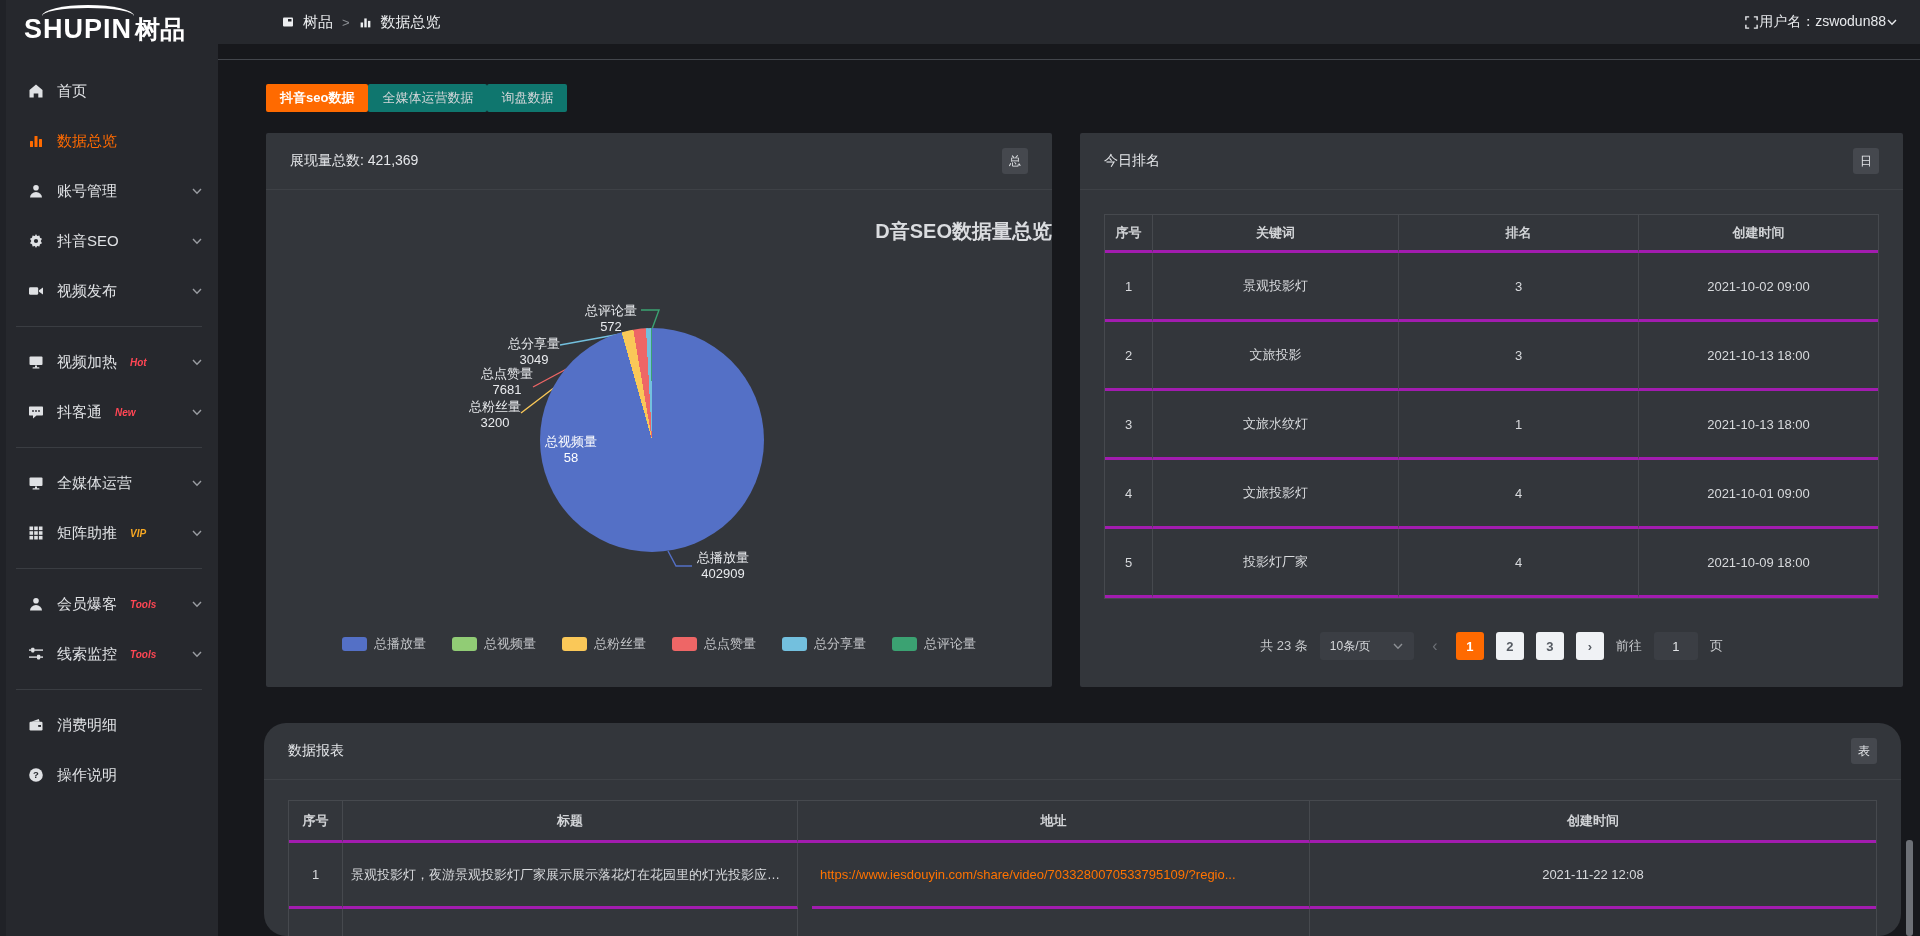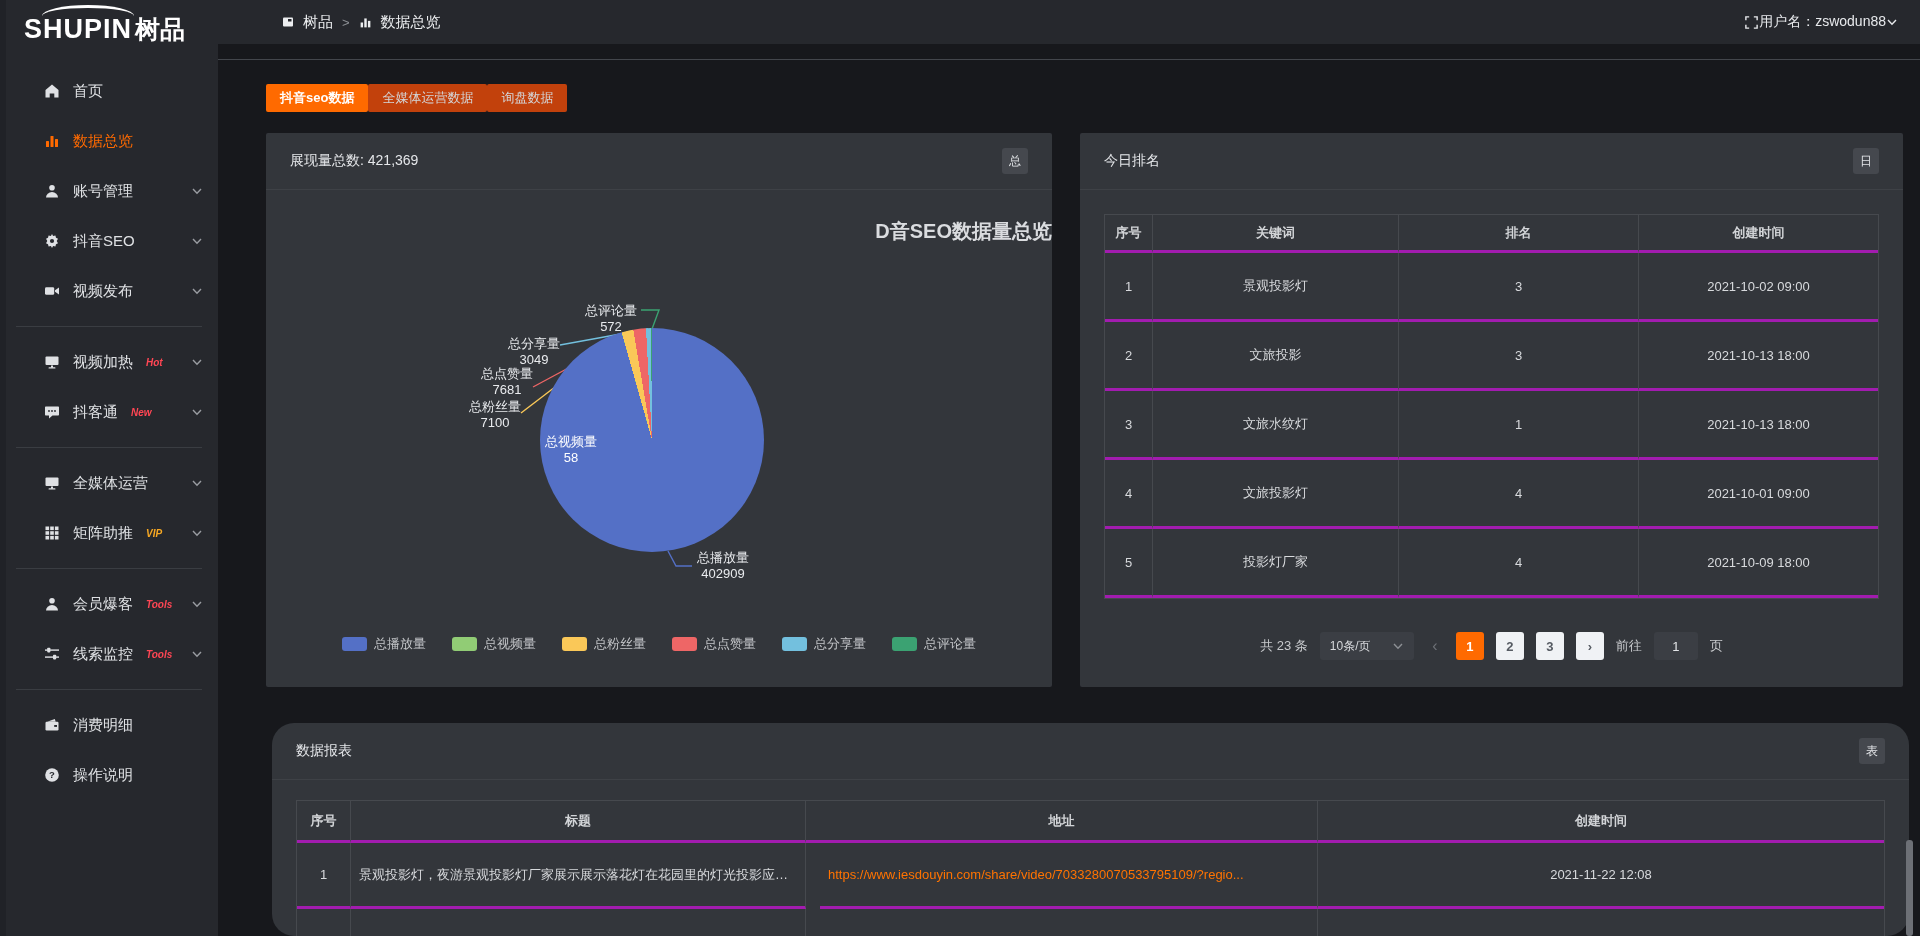--- a/index.html
+++ b/index.html
@@ -14,39 +14,39 @@
   .icon { display:inline-flex; align-items:center; justify-content:center; line-height:0; }
 
   
   .sidebar { position:absolute; left:0; top:0; width:218px; height:936px; background:#26282d; z-index:5; }
   .sidebar:before { content:""; position:absolute; left:0; top:0; width:6px; height:100%; background:#202227; }
   .logo { position:relative; height:58px; display:flex; align-items:center; padding-left:24px; }
   .logo-en { font-weight:800; font-size:27px; color:#fff; letter-spacing:1px; }
   .logo-cn { font-weight:800; font-size:25px; color:#fff; margin-left:3px; }
   .logo-arc { position:absolute; left:42px; top:5px; width:92px; height:11px; border-top:3px solid #fff; border-radius:50% 50% 0 0 / 100% 100% 0 0; }
   .side-items { padding-top:8px; }
-  .side-item { height:50px; display:flex; align-items:center; padding:0 16px 0 27px; font-size:15px; color:#dfe1e4; position:relative; cursor:pointer;margin-left:16px; }
+  .side-item { height:50px; display:flex; align-items:center; padding:0 16px 0 27px; font-size:15px; color:#dfe1e4; position:relative; cursor:pointer; }
   .side-item .s-icon { width:17px; color:#dfe1e4; }
   .side-item .lbl { margin-left:13px; }
   .side-item.active, .side-item.active .s-icon { color:#ff6a00; }
   .badge { margin-left:13px; font-size:10px; font-weight:700; font-style:italic; }
   .chev { position:absolute; right:15px; color:#9a9da2; }
   .side-div { height:1px; background:#3a3d42; margin:10px 16px; }
 
   
   .main { position:absolute; left:218px; top:0; width:1702px; height:936px; }
   .content-divider { position:absolute; left:0; top:59px; width:1702px; height:1px; background:#43464c; }
   .tabs { position:absolute; left:48px; top:84px; display:flex; }
-  .tab { height:28px; padding:0 14px; font-size:13px; display:flex; align-items:center; background:#c2410c; color:#d4d6d9; border-radius:2px; cursor:pointer; }
+  .tab { height:28px; padding:0 14px; font-size:13px; display:flex; align-items:center; background:#0f766e; color:#d4d6d9; border-radius:2px; cursor:pointer; }
   .tab.active { background:#ff6a00; color:#fff; font-weight:700; }
 
   .panel { position:absolute; background:#33363b; border-radius:2px; overflow:hidden; }
   #overview-panel { left:48px; top:133px; width:786px; height:554px; }
   #ranking-panel  { left:862px; top:133px; width:823px; height:554px; }
-  #report-panel   { left:54px; top:723px; width:1637px; height:213px;border-radius:22px; }
+  #report-panel   { left:46px; top:723px; width:1637px; height:213px;border-radius:22px; }
   .panel-head { height:57px; border-bottom:1px solid #3e4146; display:flex; align-items:center; padding:0 24px; font-size:14px; color:#e5e7ea; }
   .corner-btn { position:absolute; right:24px; top:15px; width:26px; height:26px; background:#45484e; border-radius:3px; font-size:12px; color:#e3e5e8; display:flex; align-items:center; justify-content:center; cursor:pointer; }
 
   
   .chart-title { position:absolute; left:0; top:85px; width:100%; text-align:right; font-size:20px; font-weight:600; color:#dadcdf; z-index:3; }
   #pie { position:absolute; left:274px; top:195px; width:224px; height:224px; border-radius:50%; z-index:2; }
   #callout-lines { position:absolute; left:0; top:0; width:786px; height:554px; z-index:1; }
   .callout { position:absolute; width:120px; text-align:center; font-size:13px; line-height:16px; color:#e9ebee; z-index:3; }
   .callout.inside { color:#fff; z-index:3; }
   .legend { position:absolute; left:0; top:502px; width:100%; display:flex; justify-content:center; gap:26px; z-index:3; }
@@ -363,21 +363,21 @@
         <div class="callout" style="left: 208px; top: 203px;">
           <div>总分享量</div>
           <div>3049</div>
         </div>
         <div class="callout" style="left: 181px; top: 233px;">
           <div>总点赞量</div>
           <div>7681</div>
         </div>
         <div class="callout" style="left: 169px; top: 266px;">
           <div>总粉丝量</div>
-          <div>7100</div>
+          <div>3200</div>
         </div>
         <div class="callout inside" style="left: 245px; top: 301px;">
           <div>总视频量</div>
           <div>58</div>
         </div>
         <div class="callout" style="left: 397px; top: 417px;">
           <div>总播放量</div>
           <div>402909</div>
         </div>
       </div>

